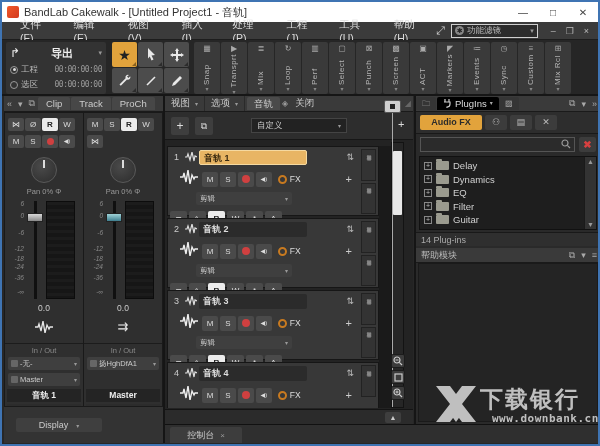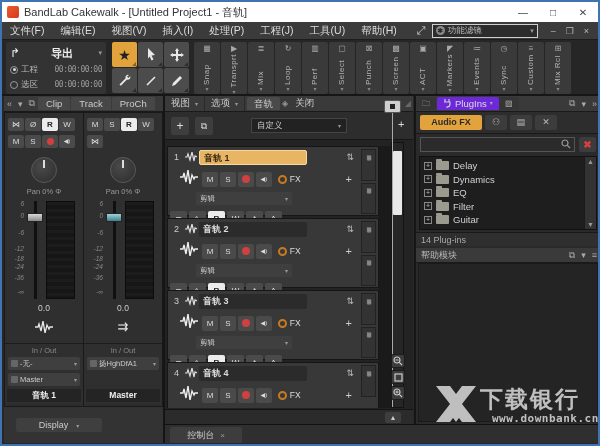--- a/index.html
+++ b/index.html
@@ -9,21 +9,21 @@
 
   
   .titlebar{left:0;top:0;right:0;height:20px;background:#ffffff;display:flex;align-items:center;}
   .appicon{width:12px;height:12px;margin:0 5px 0 5px;background:linear-gradient(135deg,#f0592a,#d33a1e);border-radius:2px;}
   .title{font-size:11px;color:#333;}
   .wbtns{margin-left:auto;display:flex;height:100%;}
   .wbtn{width:30px;height:100%;display:flex;align-items:center;justify-content:center;font-size:10px;color:#444;}
 
   
   .menubar{left:0;top:20px;right:0;height:18px;background:#3b3b3b;display:flex;align-items:center;border-bottom:1px solid #1d1d1d;}
-  .menuitem{font-size:10.5px;color:#ddd;padding:0 8px;}
+  .menuitem{font-size:10.5px;color:#ddd;padding:0 8px;margin-left:10px;}
   .mexpand{margin-left:auto;color:#ccc;font-size:11px;padding:0 6px;}
   .lensbox{width:106px;height:14px;border:1px solid #cfcfcf;background:#2c2c2c;display:flex;align-items:center;padding:0 3px;}
   .lensgear{width:9px;height:9px;border-radius:50%;background:#888;color:#222;font-size:7px;line-height:9px;text-align:center;margin-right:3px;}
   .lenstext{font-size:8.5px;color:#bbb;flex:1;}
   .lensarrow{font-size:7px;color:#999;}
   .mdibtns{display:flex;margin:0 4px 0 8px;}
   .mdibtn{font-size:9px;color:#bbb;padding:0 5px;}
 
   
   .toolbar{left:0;top:38px;right:0;height:56px;background:#262626;border-bottom:2px solid #161616;}
@@ -136,21 +136,21 @@
   .zhandle::after{content:"";position:absolute;left:5px;top:3px;width:5px;height:5px;background:#222;}
   .zstem{position:absolute;left:227px;top:17px;width:1px;height:294px;background:#aaa;}
   .zplus{position:absolute;left:233px;top:22px;color:#ddd;font-size:11px;}
   .zbtn{position:absolute;left:226px;width:14px;height:14px;background:#3c3c3c;border:1px solid #1c1c1c;border-radius:2px;display:flex;align-items:center;justify-content:center;}
   .ejectrow{position:absolute;left:0;top:313px;right:0;height:15px;background:#2b2b2b;border-top:1px solid #141414;}
   .eject{position:absolute;right:12px;top:2px;width:16px;height:11px;background:#3e3e3e;border-radius:2px;color:#ccc;font-size:7px;text-align:center;line-height:11px;}
 
   
   .browser{left:412px;top:94px;width:186px;height:328px;background:#2a2a2a;border-left:2px solid #151515;}
   .btab-ico{width:20px;height:13px;background:#353535;margin-right:1px;border-radius:2px 2px 0 0;color:#aaa;font-size:8px;text-align:center;line-height:13px;}
-  .btab-main{background:#6d28d9;height:13px;line-height:13px;padding:0 6px;border-radius:2px 2px 0 0;display:flex;align-items:center;gap:3px;color:#ddd;font-size:9.5px;}
+  .btab-main{background:#000000;height:13px;line-height:13px;padding:0 6px;border-radius:2px 2px 0 0;display:flex;align-items:center;gap:3px;color:#ddd;font-size:9.5px;}
   .btab-main i{font-size:6px;color:#aaa;font-style:normal;}
   .bheadicons{margin-left:auto;display:flex;align-items:center;}
   .fxrow{position:absolute;left:0;top:16px;right:0;height:22px;background:#2d2d2d;display:flex;align-items:center;padding:0 4px;gap:3px;border-bottom:1px solid #191919;}
   .audiofx{width:62px;height:15px;background:#e2a33c;border-radius:2px;color:#2b2b2b;font-size:9px;font-weight:bold;text-align:center;line-height:15px;}
   .fxico{width:22px;height:15px;background:#3c3c3c;border-radius:2px;color:#bbb;font-size:9px;text-align:center;line-height:15px;}
   .searchrow{position:absolute;left:0;top:38px;right:0;height:20px;display:flex;align-items:center;padding:0 4px;gap:4px;}
   .searchbox{flex:1;height:15px;background:#2b2b2b;border:1px solid #555;display:flex;align-items:center;padding:0 3px;}
   .searchbox input{flex:1;background:transparent;border:0;outline:none;color:#ddd;font-size:9px;min-width:0;}
   .clearbtn{width:17px;height:15px;background:#3c3c3c;border-radius:2px;color:#d84040;font-weight:bold;font-size:10px;text-align:center;line-height:15px;}
   .tree{position:absolute;left:3px;top:60px;right:3px;height:74px;background:#1e1e1e;border:1px solid #111;display:flex;}

